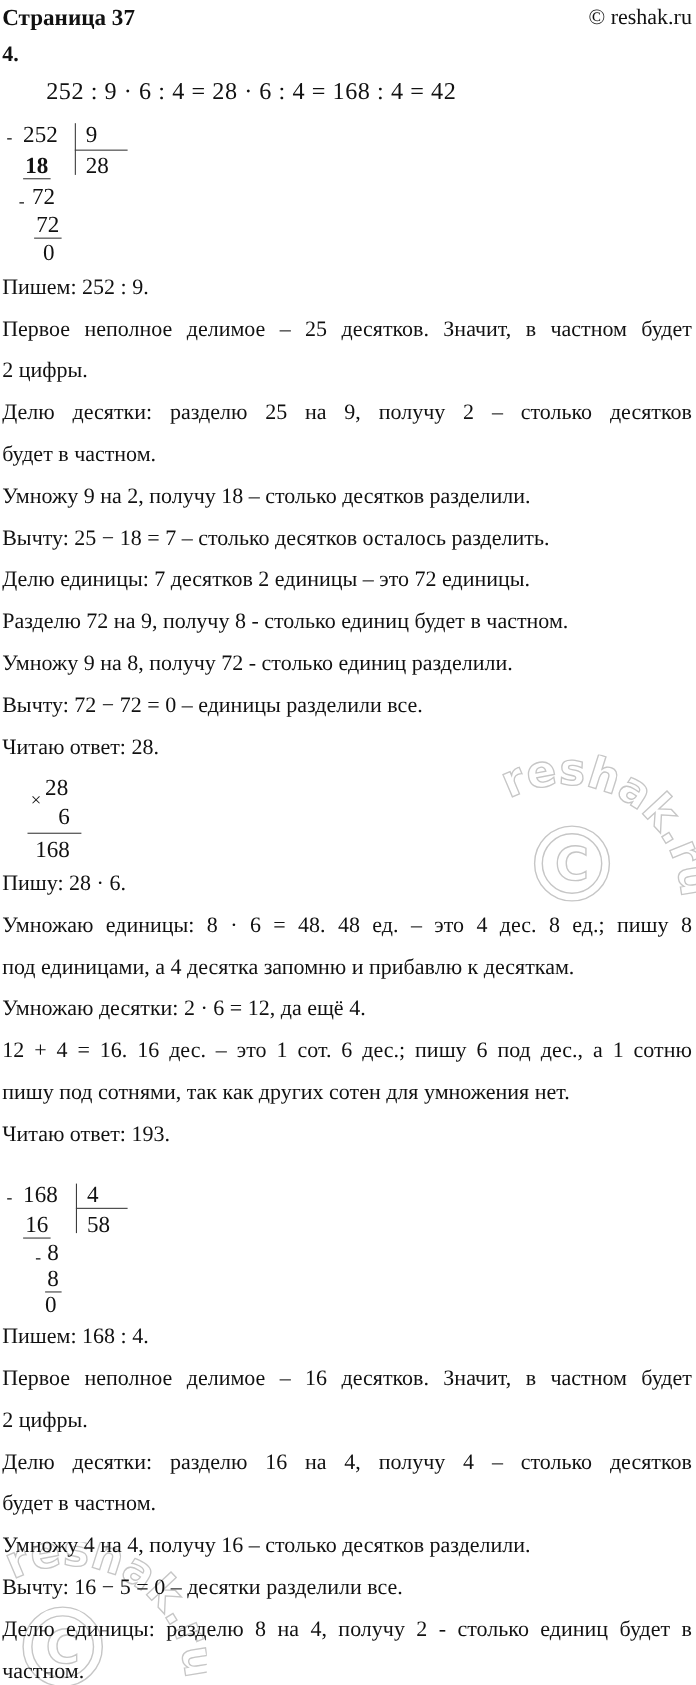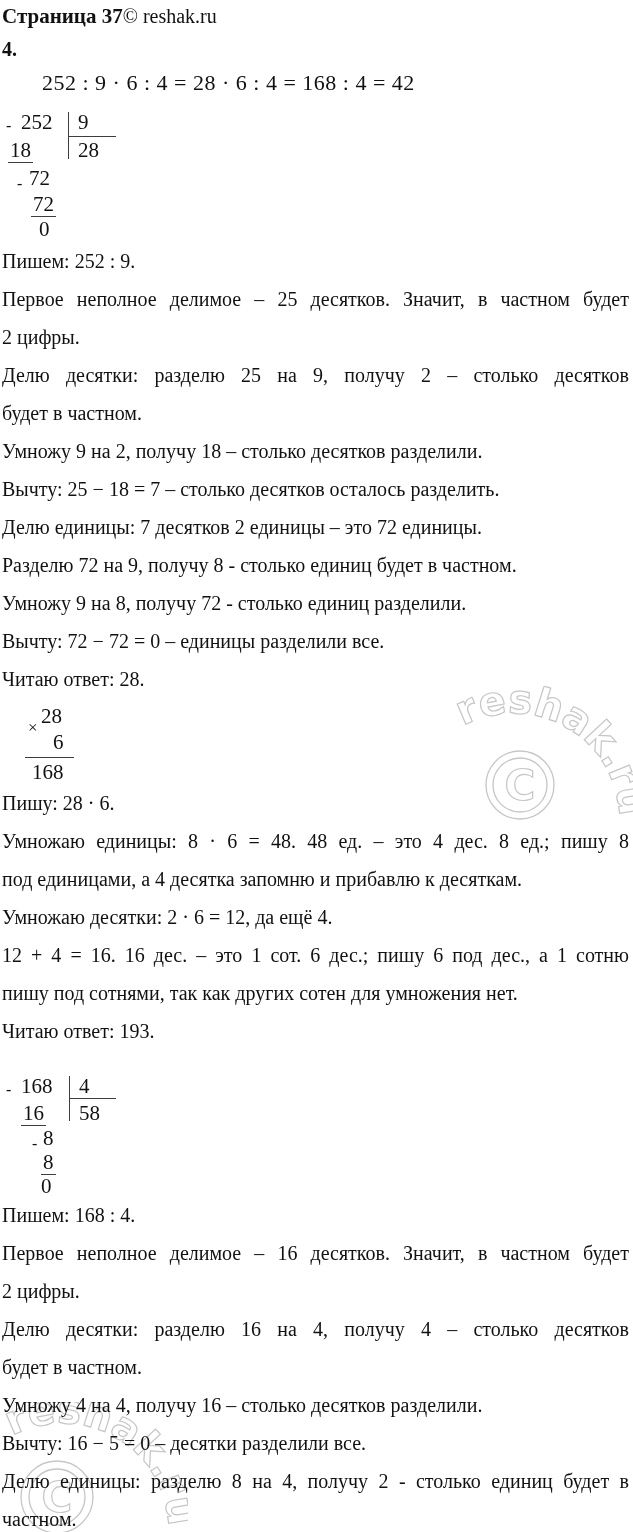--- a/index.html
+++ b/index.html
@@ -5,21 +5,21 @@
   html,body { margin:0; padding:0; }
   body {
     width:633px; height:1532px; overflow:hidden; background:#ffffff;
     font-family:"Liberation Serif","DejaVu Serif",serif; color:#111;
     position:relative;
   }
   .page { position:relative; width:633px; height:1532px; }
   .watermark { position:absolute; z-index:0; }
   .content { position:relative; z-index:1; padding:3px 4px 0 2px; }
 
-  .hdr { display:flex; align-items:flex-start; line-height:26px; }
+  .hdr { display:flex; justify-content:space-between; align-items:flex-start; line-height:26px; }
   .hdr .ttl { font-weight:bold; font-size:21px; }
   .hdr .cpy { font-size:20px; }
 
   .tasknum { margin-top:8px; font-weight:bold; font-size:20px; line-height:24px; }
   .expr { margin-top:9px; font-size:22px; line-height:26px; letter-spacing:0.5px;margin-left:40px; }
 
   .opblock { position:relative; font-size:21px; }
   .opblock span { position:absolute; line-height:24px; white-space:pre; }
   .divblock1 { height:132px; margin-top:14px; }
   .divblock2 { height:122px; margin-top:24px; }
@@ -75,21 +75,21 @@
     <div class="tasknum">4.</div>
 
     <div class="expr">252 : 9 · 6 : 4 = 28 · 6 : 4 = 168 : 4 = 42</div>
 
     <div class="opblock divblock1">
       <span class="msign" style="left:4px; top:4px;">-</span>
       <span style="left:19px; top:0;">252</span>
       <div class="vline" style="left:66px; top:2px; height:47px;"></div>
       <span style="left:76px; top:0;">9</span>
       <div class="hline" style="left:66px; top:26px; width:48px;"></div>
-      <span class="und" style="left:6px; top:28px;">18</span>
+      <span class="und" style="left:19px; top:28px;font-weight:bold;">18</span>
       <span style="left:76px; top:28px;">28</span>
       <span class="msign" style="left:15px; top:62px;">-</span>
       <span style="left:27px; top:56px;">72</span>
       <span class="und" style="left:29px; top:82px;">72</span>
       <span style="left:37px; top:107px;">0</span>
     </div>
 
     <div class="sec">
       <div class="tline">Пишем:  252 : 9.</div>
       <div class="tline j">Первое неполное делимое – 25 десятков. Значит, в частном будет</div>

